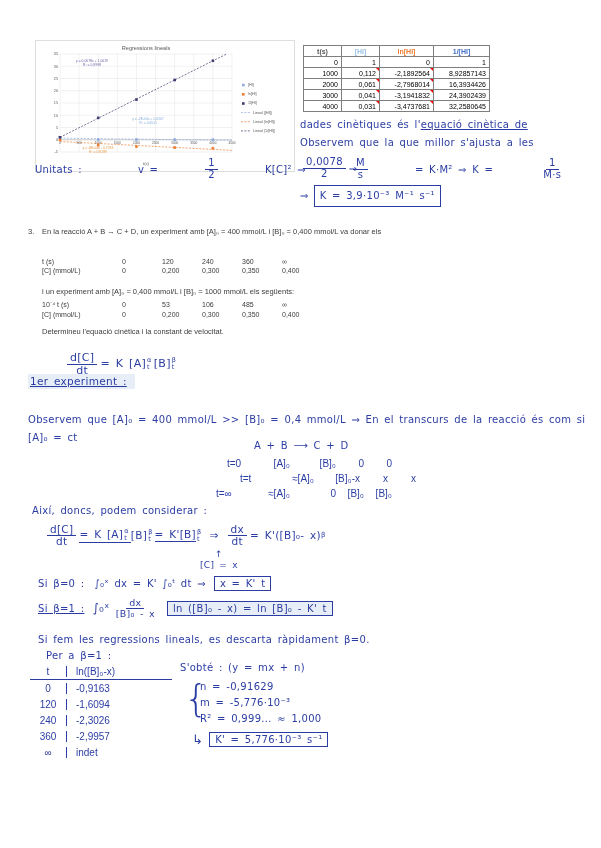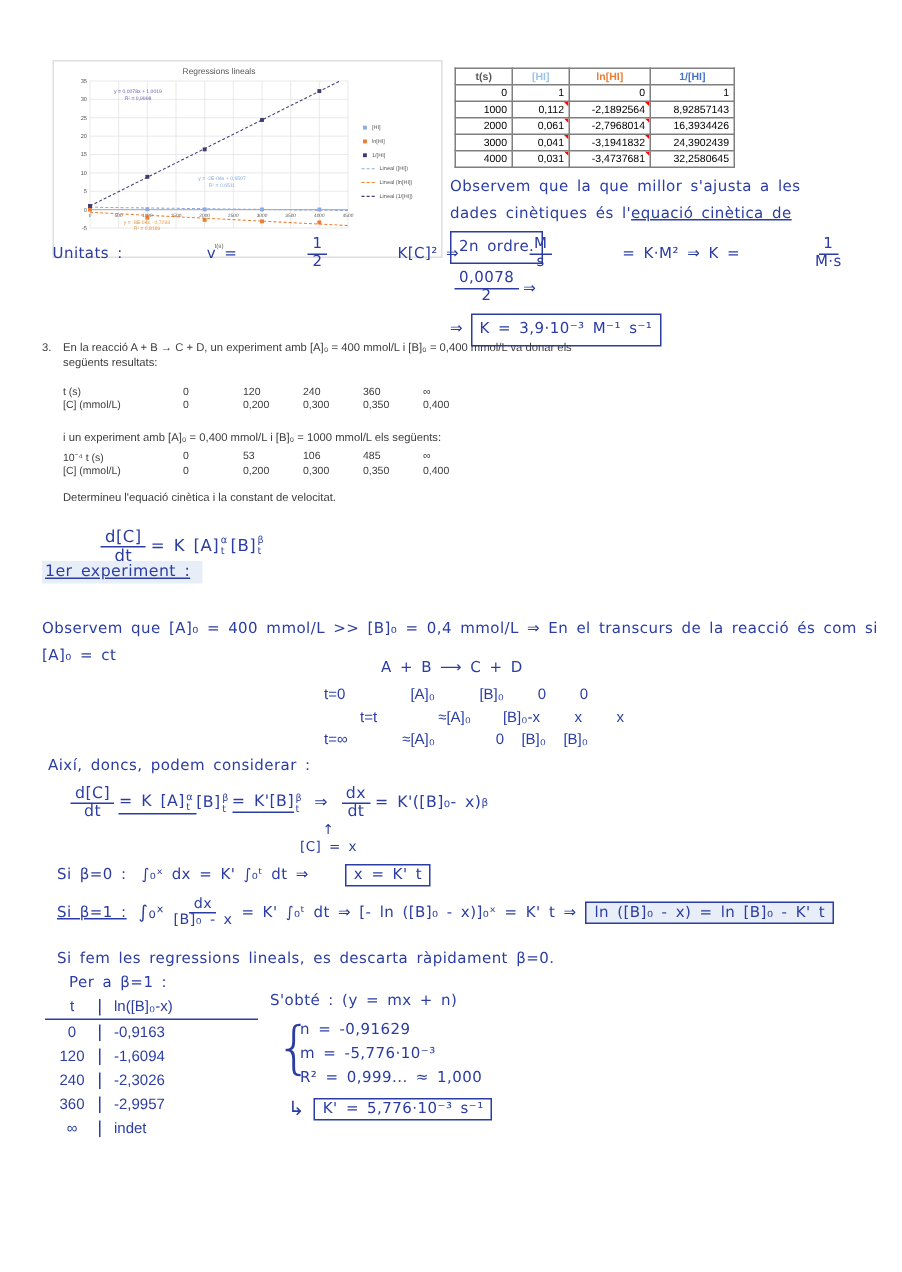--- a/index.html
+++ b/index.html
@@ -183,27 +183,24 @@
       <tr>
         <td>4000</td>
         <td class="flag">0,031</td>
         <td class="flag">-3,4737681</td>
         <td>32,2580645</td>
       </tr>
     </tbody>
 </table>
 
 <div class="abs hw" style="left:300px;top:116px;width:300px;font-size:10px;line-height:18px;">
-  <div>Observem que la que millor s'ajusta a les</div>
   <div>
     <span>dades cinètiques és l'</span><span class="ul">equació cinètica de</span>
   </div>
-  <div style="margin-top:2px;">
-    <span class="hbox">2n ordre.</span>
-  </div>
+  <div>Observem que la que millor s'ajusta a les</div>
   <div class="flexline" style="margin-top:5px;line-height:11px;">
     <span class="frac">
         <span class="num">0,0078</span>
         <span class="den">2</span>
       </span>
     <span>⇒</span>
   </div>
   <div class="flexline" style="margin-top:6px;">
     <span style="margin-right:5px;">⇒</span>
     <span class="hbox">K = 3,9·10⁻³  M⁻¹ s⁻¹</span>
@@ -227,21 +224,20 @@
       <span class="num">1</span>
       <span class="den">M·s</span>
     </span>
 </div>
 
 <div class="abs pt" style="left:28px;top:227px;font-size:7.5px;line-height:10px;">
   <div style="display:flex;">
     <span style="width:14px;">3.</span>
     <span>En la reacció A + B → C + D, un experiment amb [A]₀ = 400 mmol/L  i  [B]₀ = 0,400 mmol/L va donar els</span>
   </div>
-  <div style="margin-left:14px;">següents resultats:</div>
 </div>
 
 <table class="ptable abs" style="left:42px;top:257px;">
   <tbody>
       <tr>
     <td class="lab">t (s)</td>
     <td>0</td>
     <td>120</td>
     <td>240</td>
     <td>360</td>
@@ -301,21 +297,21 @@
 </div>
 
 <div class="abs hw hl-box ul" style="left:28px;top:374px;font-size:10.5px;padding:1px 8px 2px 2px;">1er experiment :</div>
 
 <div class="abs hw" style="left:28px;top:414px;font-size:10px;white-space:nowrap;">Observem que  [A]₀ = 400 mmol/L  &gt;&gt; [B]₀ = 0,4 mmol/L  ⇒ En el transcurs de la reacció és com si</div>
 <div class="abs hw" style="left:28px;top:432px;font-size:10px;">[A]₀ = ct</div>
 
 <div class="abs hw" style="left:254px;top:440px;font-size:10px;">A  +  B  ⟶  C  +  D</div>
 <div class="abs" style="left:216px;top:456px;">
   <div class="ice-row">
-    <span style="width:36px;text-align:left;">t=0</span>
+    <span style="width:36px;text-align:center;">t=0</span>
     <span style="width:38px;">[A]₀</span>
     <span style="width:46px;">[B]₀</span>
     <span style="width:28px;">0</span>
     <span style="width:28px;">0</span>
   </div>
   <div class="ice-row">
     <span style="width:36px;text-align:left;margin-left:24px;">t=t</span>
     <span style="width:38px;">≈[A]₀</span>
     <span style="width:46px;">[B]₀-x</span>
     <span style="width:28px;">x</span>
@@ -366,31 +362,30 @@
 </div>
 
 <div class="abs hw" style="left:200px;top:549px;font-size:9px;text-align:center;line-height:11px;">
   <div>↑</div>
   <div>[C] = x</div>
 </div>
 
 <div class="abs hw flexline" style="left:38px;top:576px;font-size:10px;">
   <span style="margin-right:10px;">Si  β=0 :</span>
   <span>∫₀ˣ dx  =  K' ∫₀ᵗ dt   ⇒</span>
-  <span class="hbox" style="margin-left:24px;">x = K' t</span>
+  <span class="hbox" style="margin-left:8px;">x = K' t</span>
 </div>
 
 <div class="abs hw flexline" style="left:38px;top:598px;font-size:10px;line-height:11px;">
   <span style="margin-right:8px;text-decoration:underline;">Si  β=1 :</span>
   <span style="font-size:12px;">∫₀ˣ</span>
   <span class="frac" style="font-size:9.5px;">
       <span class="num">dx</span>
       <span class="den">[B]₀ - x</span>
     </span>
-  <span>=  K' ∫₀ᵗ dt   ⇒   [- ln ([B]₀ - x)]₀ˣ  =  K' t   ⇒</span>
   <span class="hbox hl-box" style="margin-left:6px;">ln ([B]₀ - x) = ln [B]₀ - K' t</span>
 </div>
 
 <div class="abs hw" style="left:38px;top:634px;font-size:10px;">Si  fem  les  regressions  lineals,  es  descarta  ràpidament  β=0.</div>
 <div class="abs hw" style="left:46px;top:650px;font-size:10px;">Per  a  β=1 :</div>
 
 <div class="abs" style="left:30px;top:663px;">
   <div class="rrow rhead">
     <span class="rc1">t</span>
     <span class="rc2">ln([B]₀-x)</span>

